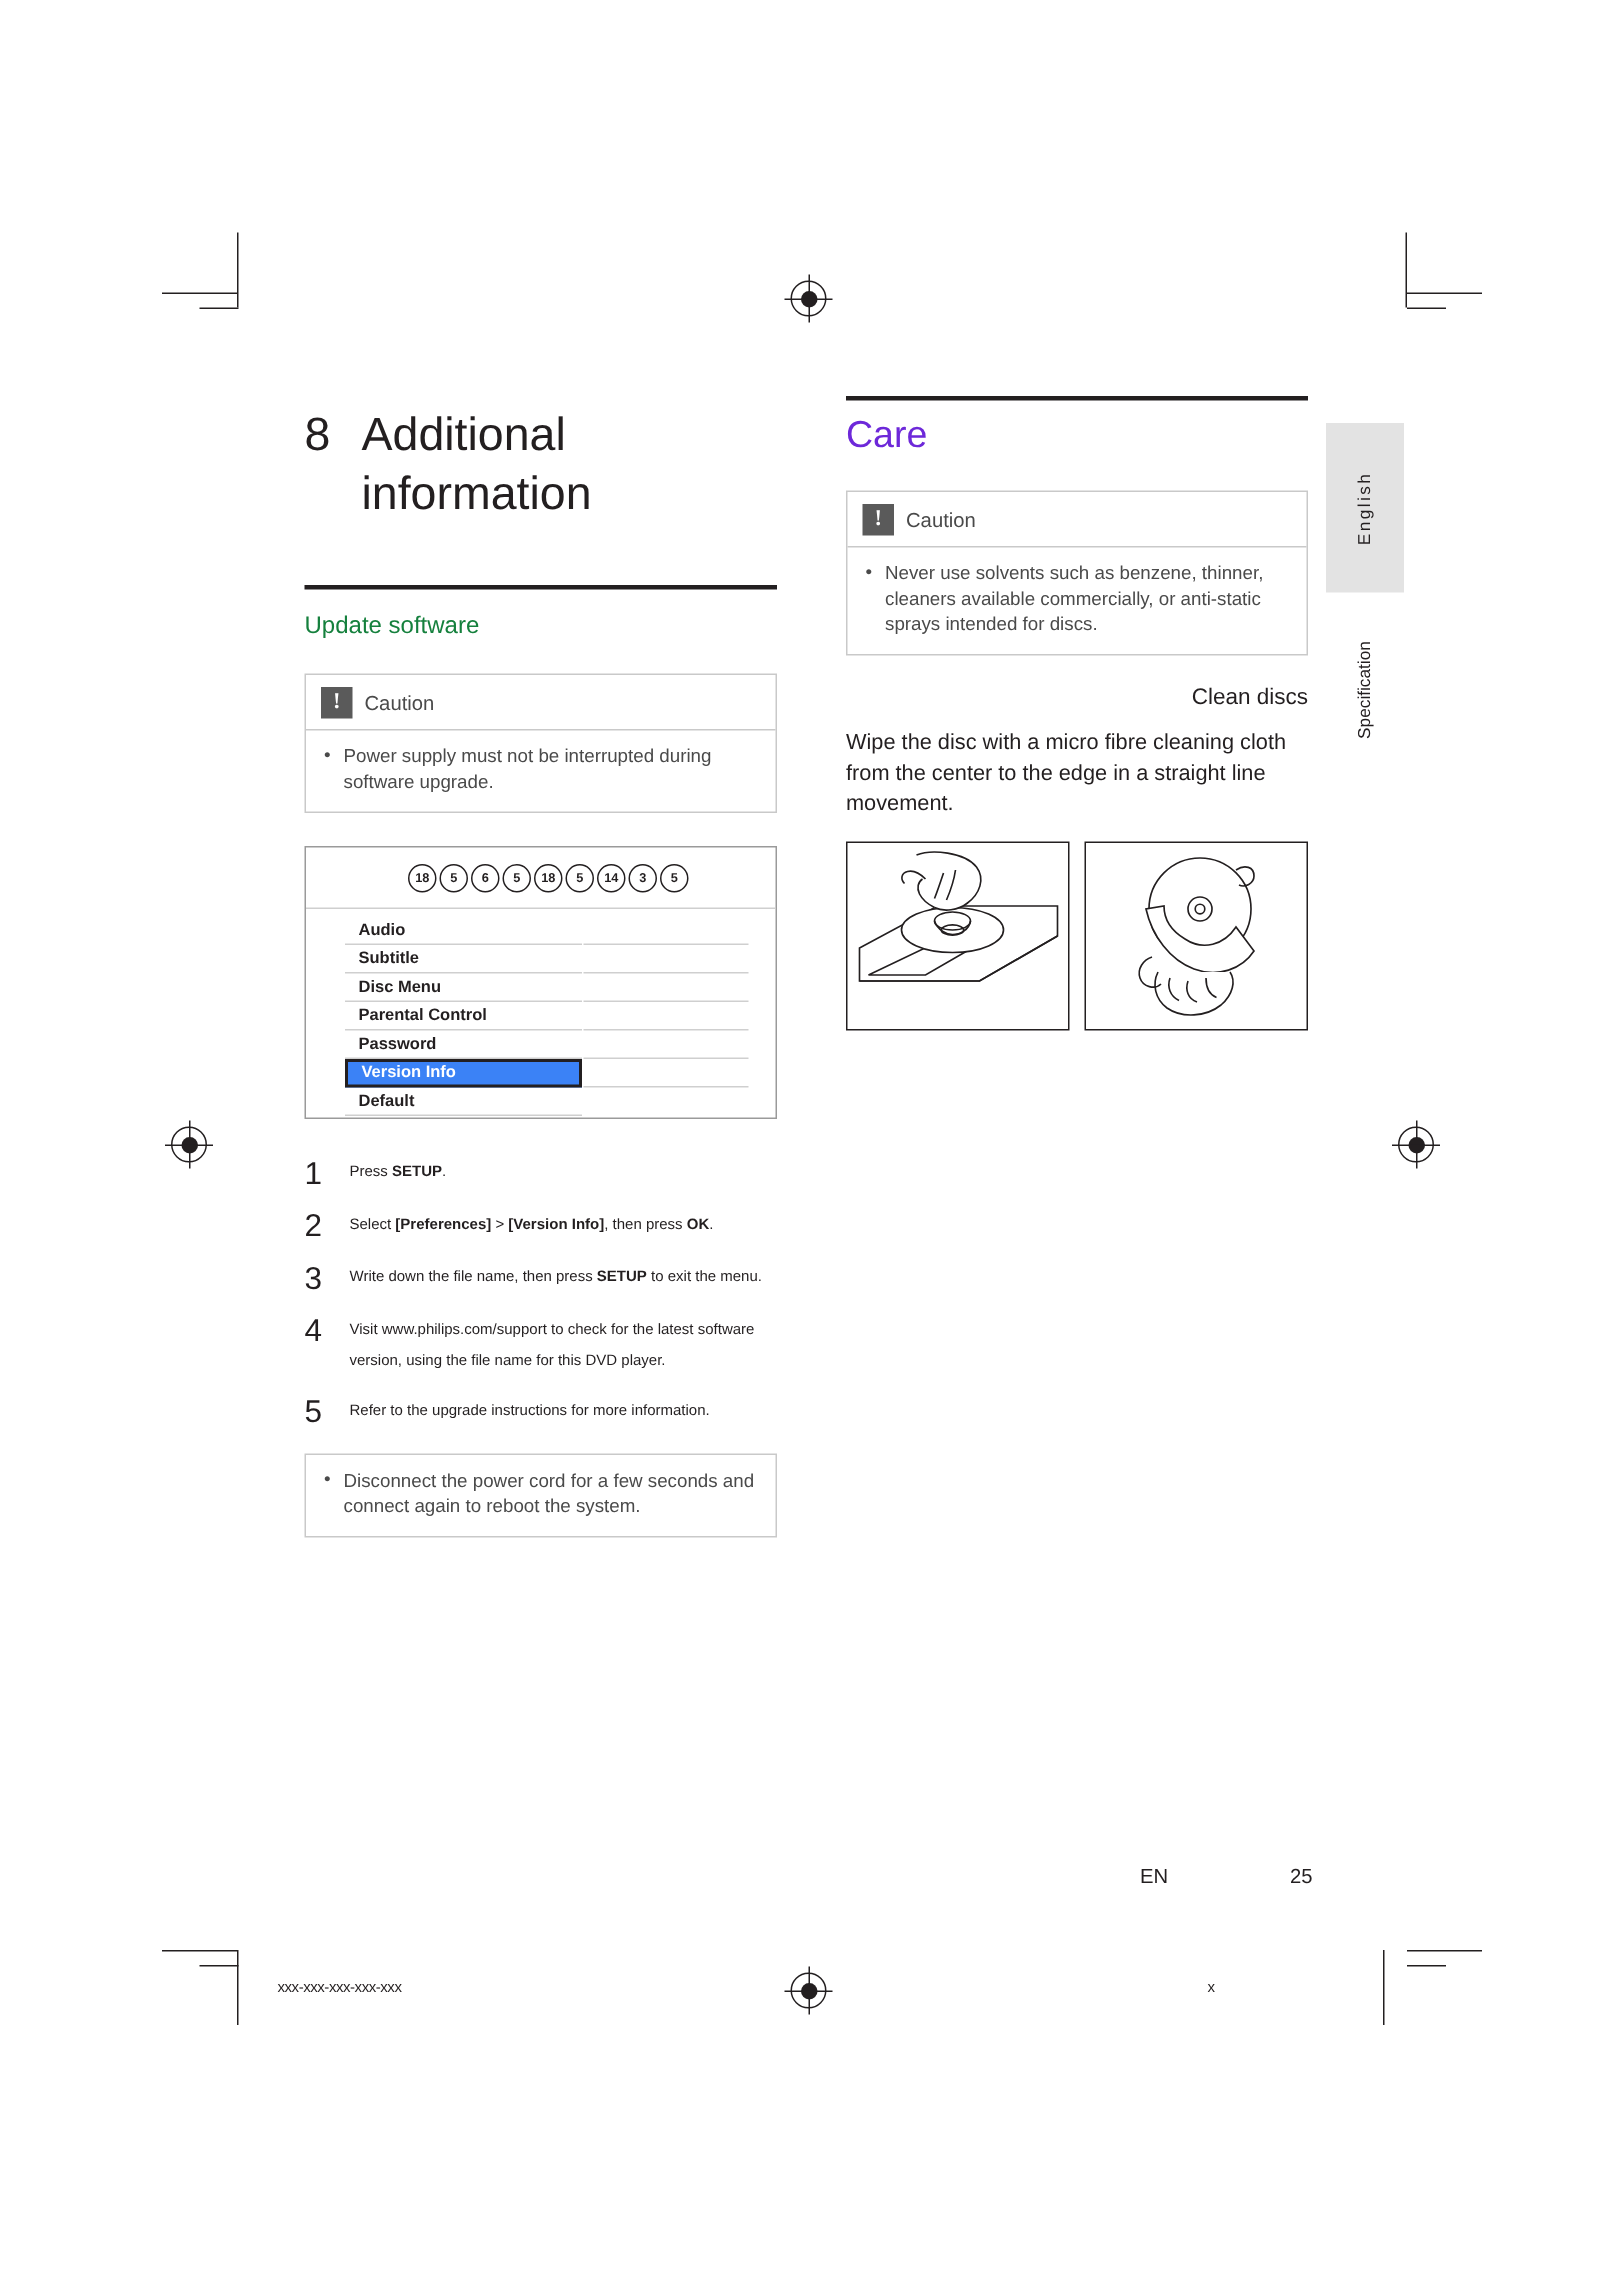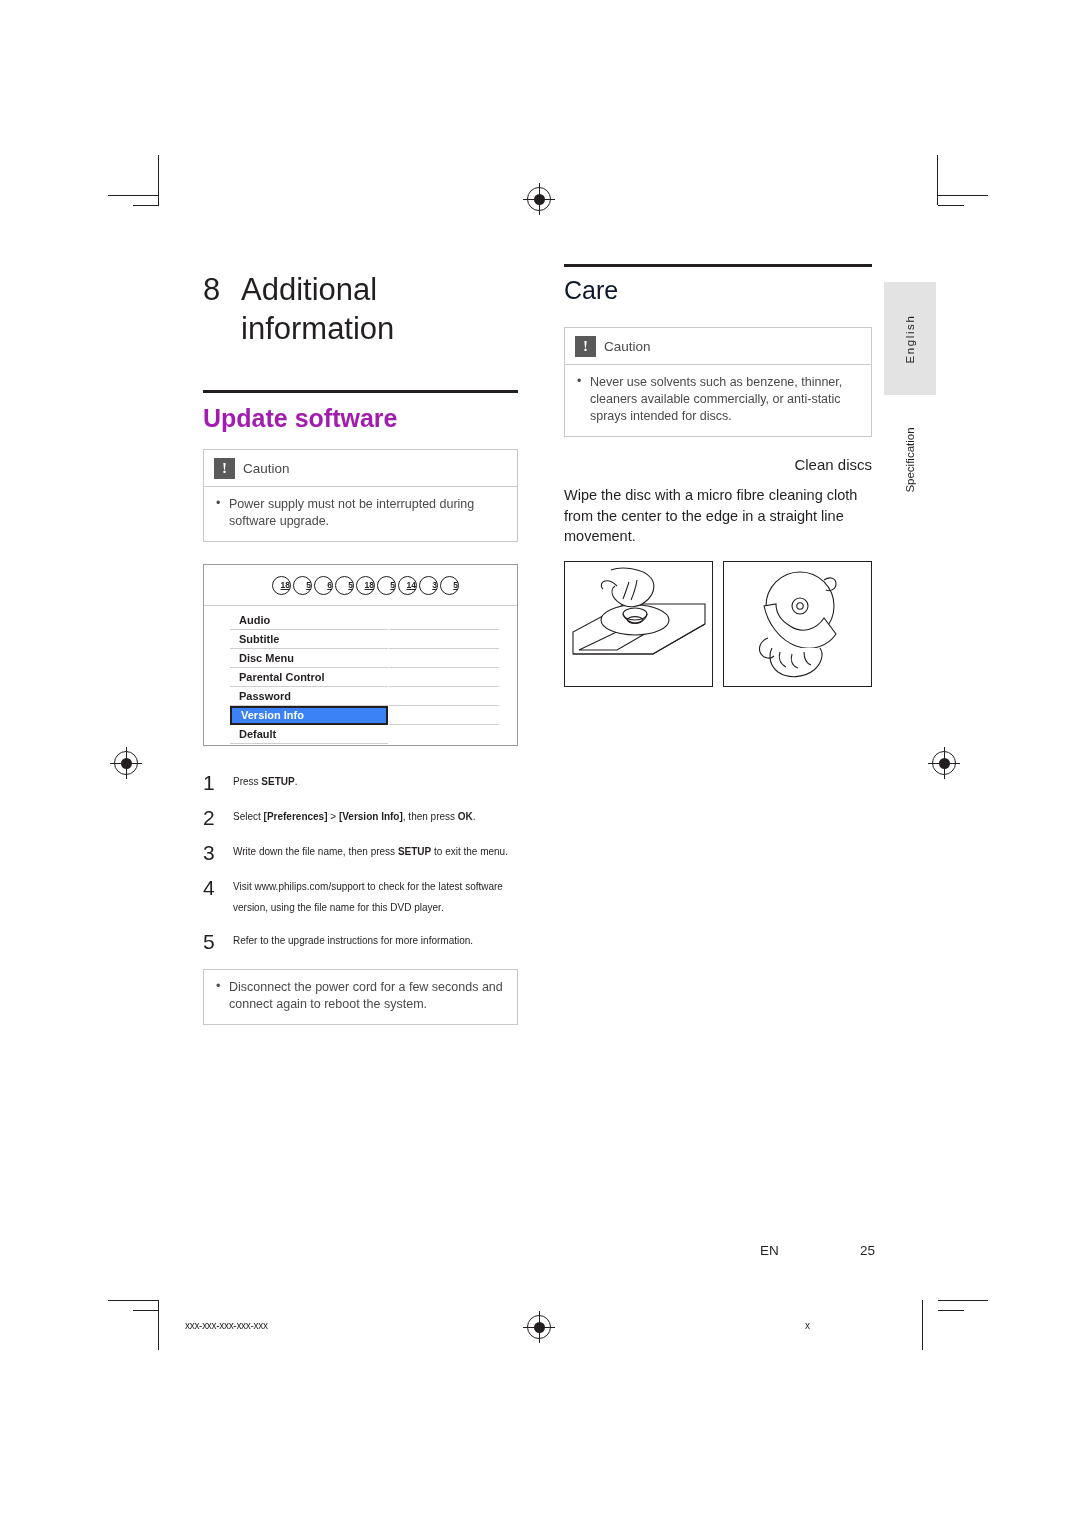--- a/index.html
+++ b/index.html
@@ -72,25 +72,25 @@
     width: 38px;
     flex: 0 0 38px;
   }
   .chapter-text { flex: 1; }
 
   .rule-heavy {
     border-top: 3px solid #231f20;
     margin-top: 42px;
   }
   .h2 {
-    font-size: 25px;
+    font-size: 16px;
     line-height: 30px;
-    font-weight: 700;
+    font-weight: 400;
     margin: 10px 0 0 0;
-    color: #a21caf;
+    color: #15803d;
   }
   .body-text {
     font-size: 14.5px;
     line-height: 20.5px;
     margin: 17px 0 0 0;
     color: #231f20;
   }
 
   
   .infobox {
@@ -175,24 +175,23 @@
     align-items: center;
     padding-left: 68px;
     gap: 2px;
   }
   .osd-top .bub {
     width: 17px; height: 17px;
     border: 1px solid #231f20;
     border-radius: 50%;
     font-size: 8.5px;
     line-height: 16px;
-    text-align: right;
+    text-align: center;
     font-weight: bold;
     color: #231f20;
-    text-decoration: underline;
   }
   .osd-list {
     position: absolute;
     left: 26px;
     top: 46px;
     width: 158px;
   }
   .osd-right-lines {
     position: absolute;
     left: 185px;
@@ -254,21 +253,21 @@
     width: 308px;
   }
   .rule-heavy-r {
     border-top: 3px solid #231f20;
   }
   .h2r {
     font-size: 25px;
     line-height: 30px;
     font-weight: 400;
     margin: 8px 0 0 0;
-    color: #0f172a;
+    color: #6d28d9;
   }
   .h3 {
     font-size: 15px;
     line-height: 20px;
     margin: 18px 0 0 0;
     font-weight: 400;
     color: #231f20;
     text-align: right;
   }
 

